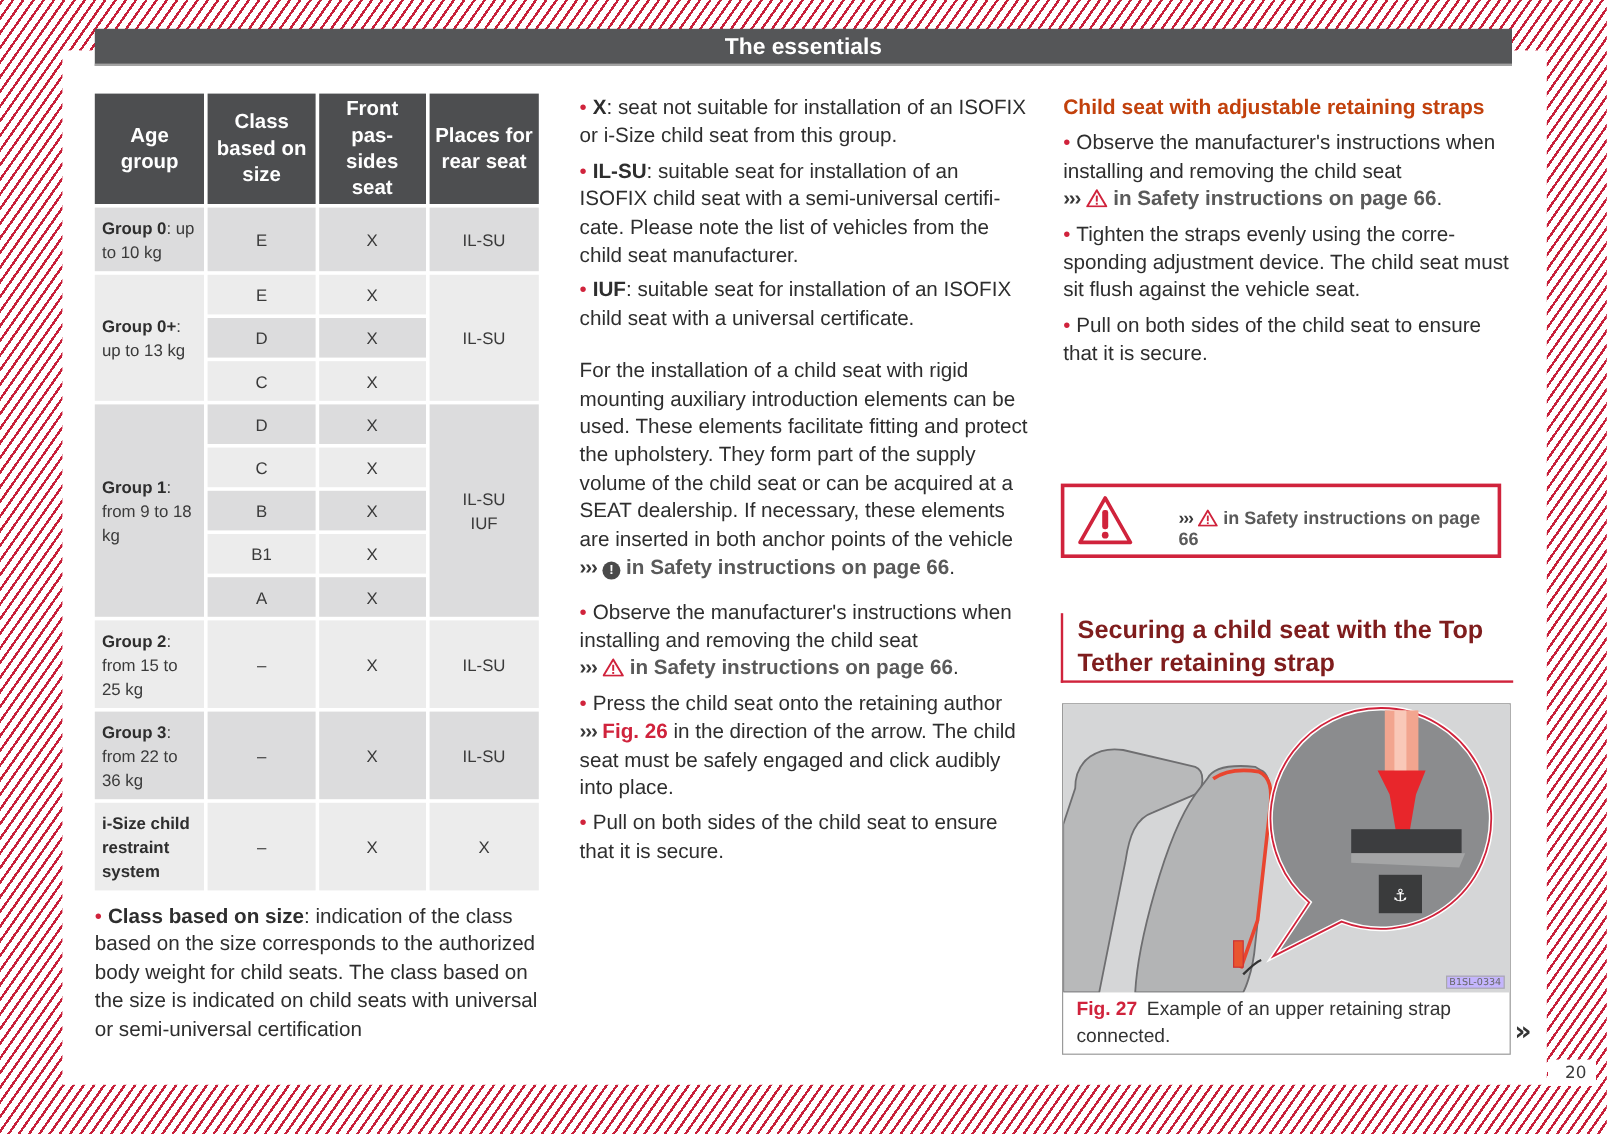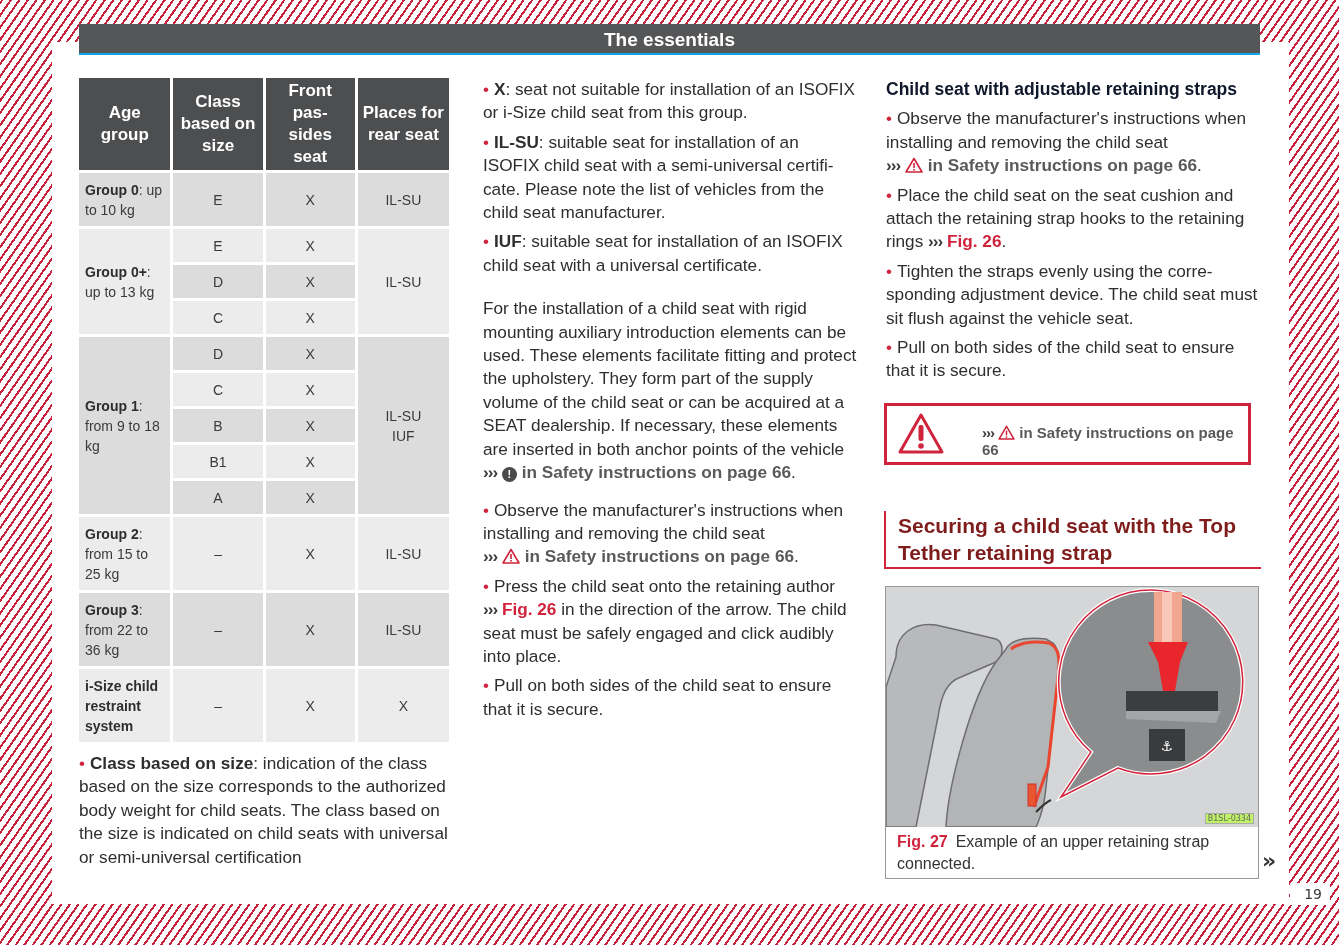--- a/index.html
+++ b/index.html
@@ -14,21 +14,21 @@
   .page {
     position: absolute; left: 52px; top: 42px; width: 1237px; height: 862px;
     background: #ffffff;
   }
   .header-bar {
     position: absolute; left: 79px; top: 24px; width: 1181px; height: 31px;
     background: #555658;
     color: #ffffff; text-align: center;
     font-family: "Liberation Sans", sans-serif; font-weight: bold;
     font-size: 19px; line-height: 31px;
-    border-bottom: 2px solid #0ea5e9;
+    border-bottom: 2px solid #a3a3a3;
   }
   .page-number {
     position: absolute; left: 1290px; top: 883px; width: 40px; height: 22px;
     background: #ffffff; text-align: right; padding-right: 8px;
     font-size: 14px; line-height: 22px; color: #3a3a3a;
   }
   
   .seat-table {
     position: absolute; left: 79px; top: 78px; width: 376px;
     border-collapse: separate; border-spacing: 3px;
@@ -54,21 +54,21 @@
   .col-text {
     position: absolute; font-size: 17.2px; line-height: 23.4px; color: #2e2e2e;
     font-family: "Liberation Sans", sans-serif;
   }
   .col-text p { margin-bottom: 6px; }
   .bullet::before { content: "•"; color: #d0233c; margin-right: 5px; font-size: 17px; }
   .b { font-weight: bold; }
   .ref { font-weight: bold; color: #5a5a5a; }
   .red { color: #d0233c; font-weight: bold; }
   .arrows { font-weight: bold; color: #3a3a3a; letter-spacing: -1px; }
-  .subhead { font-weight: bold; font-size: 17.5px; margin: 0 0 10px 0; color: #0f172a; }
+  .subhead { font-weight: bold; font-size: 17.5px; margin: 0 0 10px 0; color: #c2410c; }
   .tri-small { display: inline-block; vertical-align: -2px; }
   .warn-circle { display: inline-block; width: 15px; height: 15px; border-radius: 50%; background: #4a4a4a; color: #fff; font-size: 11px; line-height: 15px; text-align: center; font-weight: bold; vertical-align: 0px; }
 
   .warning-box {
     position: absolute; left: 884px; top: 403px; width: 367px; height: 62px;
     border: 3px solid #d0233c; background: #fff;
   }
   .warning-box .big-tri { position: absolute; left: 10px; top: 6px; }
   .warning-box .msg {
     position: absolute; left: 95px; top: 18px; font-size: 15px; font-weight: bold; color: #5a5a5a;
@@ -79,21 +79,21 @@
     border-left: 2px solid #d0233c; border-bottom: 2px solid #d0233c;
     padding-left: 12px; padding-top: 1px;
     font-family: "Liberation Sans", sans-serif;
     font-weight: bold; font-size: 21px; line-height: 27px; color: #7f1d1d;
   }
   .figure {
     position: absolute; left: 885px; top: 586px; width: 374px; height: 293px;
     border: 1px solid #9a9a9a; background: #fff;
   }
   .figure .art { position: absolute; left: 0; top: 0; width: 372px; height: 240px; background: #d6d7d8; overflow: hidden; }
-  .figure .code { position: absolute; right: 4px; bottom: 3px; font-size: 8px; color: #666; background: #bef264; border: 1px solid #aaa; padding: 0 2px; }
+  .figure .code { position: absolute; right: 4px; bottom: 3px; font-size: 8px; color: #666; background: #c4b5fd; border: 1px solid #aaa; padding: 0 2px; }
   .figure .caption { position: absolute; left: 11px; top: 244px; width: 350px; font-size: 16px; line-height: 22px; color: #333; font-family: "Liberation Sans", sans-serif; }
   .figure .caption .fig-label { color: #d0233c; font-weight: bold; margin-right: 8px; }
   .continue { position: absolute; left: 1262px; top: 848px; font-size: 22px; font-weight: bold; color: #333; }
 </style>
 </head>
 <body>
 
 <div class="page"></div>
 <div class="header-bar">The essentials</div>
 
@@ -199,21 +199,20 @@
 
 <div class="col-text" style="left:886px; top:78px; width:376px;">
   <p class="subhead">Child seat with adjustable retaining straps</p>
   <p class="bullet"><span>Observe the manufacturer's instructions when installing and removing the child seat</span><br><span class="arrows">›››</span>
     <svg class="tri-small" width="18" height="16" viewBox="0 0 18 16">
         <path d="M9 1.5 L17 15 L1 15 Z" fill="none" stroke="#d0233c" stroke-width="1.6" stroke-linejoin="round"></path>
         <rect x="8.2" y="6" width="1.6" height="5" fill="#d0233c"></rect>
         <rect x="8.2" y="12" width="1.6" height="1.6" fill="#d0233c"></rect>
       </svg>
     <a class="ref">in Safety instructions on page 66</a><span>.</span></p>
-  <p class="bullet"><span>Place the child seat on the seat cushion and attach the retaining strap hooks to the retaining rings</span> <span class="arrows">›››</span> <a class="red">Fig. 26</a><span>.</span></p>
   <p class="bullet">Tighten the straps evenly using the corre­sponding adjustment device. The child seat must sit flush against the vehicle seat.</p>
   <p class="bullet">Pull on both sides of the child seat to en­sure that it is secure.</p>
 </div>
 
 <div class="warning-box">
   <svg class="big-tri" width="48" height="44" viewBox="0 0 48 44">
     <path d="M24 3 L45 40 L3 40 Z" fill="none" stroke="#d0233c" stroke-width="3" stroke-linejoin="round"></path>
     <rect x="21.5" y="13" width="5" height="16" rx="2" fill="#d0233c"></rect>
     <circle cx="24" cy="34" r="2.8" fill="#d0233c"></circle>
   </svg>
@@ -253,13 +252,13 @@
       <text x="281" y="164" font-size="14" fill="#ffffff" text-anchor="middle" font-family="DejaVu Sans, sans-serif">⚓</text>
     </svg>
     <span class="code">B1SL-0334</span>
   </div>
   <div class="caption">
     <span class="fig-label">Fig. 27</span><span>Example of an upper retaining strap connected.</span>
   </div>
 </div>
 
 <div class="continue">»</div>
-<div class="page-number">19</div>
+<div class="page-number">20</div>
 
 </body></html>

